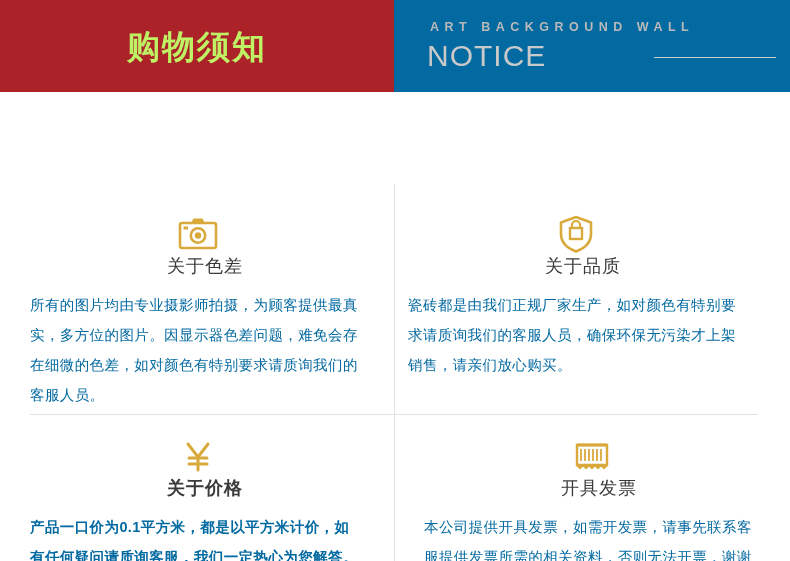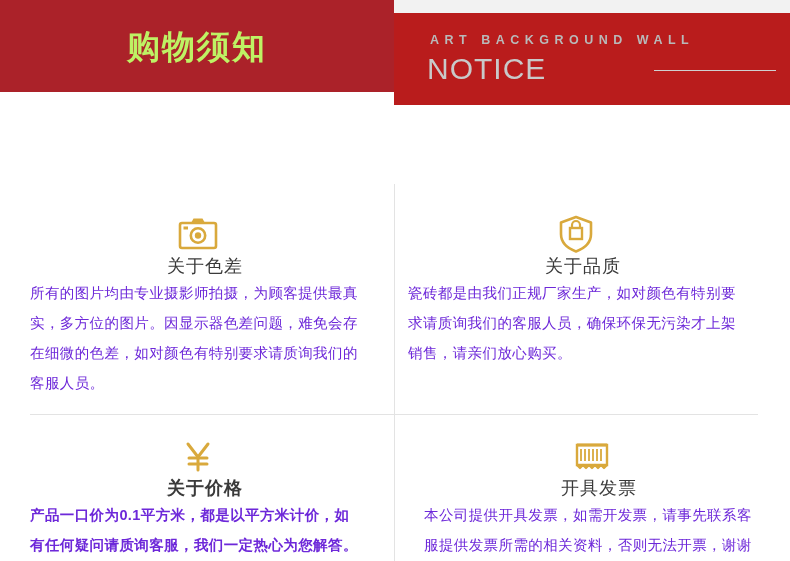--- a/index.html
+++ b/index.html
@@ -42,23 +42,22 @@
   .header-title {
     color: #bef264;
     font-size: 33px;
     font-weight: bold;
     letter-spacing: 2px;
     line-height: 1;
   }
   .header-right {
     flex: 1;
     height: 92px;
-    background: #b91c1c;
-    position: relative;
-    margin-top: 13px;
+    background: #0369a1;
+    position: relative;
   }
   .header-en-top {
     position: absolute;
     left: 36px;
     top: 20px;
     color: #b9b9b9;
     font-size: 12.5px;
     letter-spacing: 5.5px;
     font-weight: bold;
   }
@@ -126,22 +125,22 @@
     margin-right: 14px;
     flex: 0 0 40px;
     display: block;
   }
   .cell-title {
     color: #3a3a3a;
     font-size: 18px;
     letter-spacing: 1px;
   }
   .cell-body {
-    margin-top: 14px;
-    color: #6d28d9;
+    margin-top: 26px;
+    color: #0369a1;
     font-size: 14.5px;
     line-height: 30px;
     letter-spacing: 0.4px;
     width: 335px;
   }
   .cell-br .cell-body, .cell-bl .cell-body { width: 330px; }
 </style>
 </head>
 <body>
 

